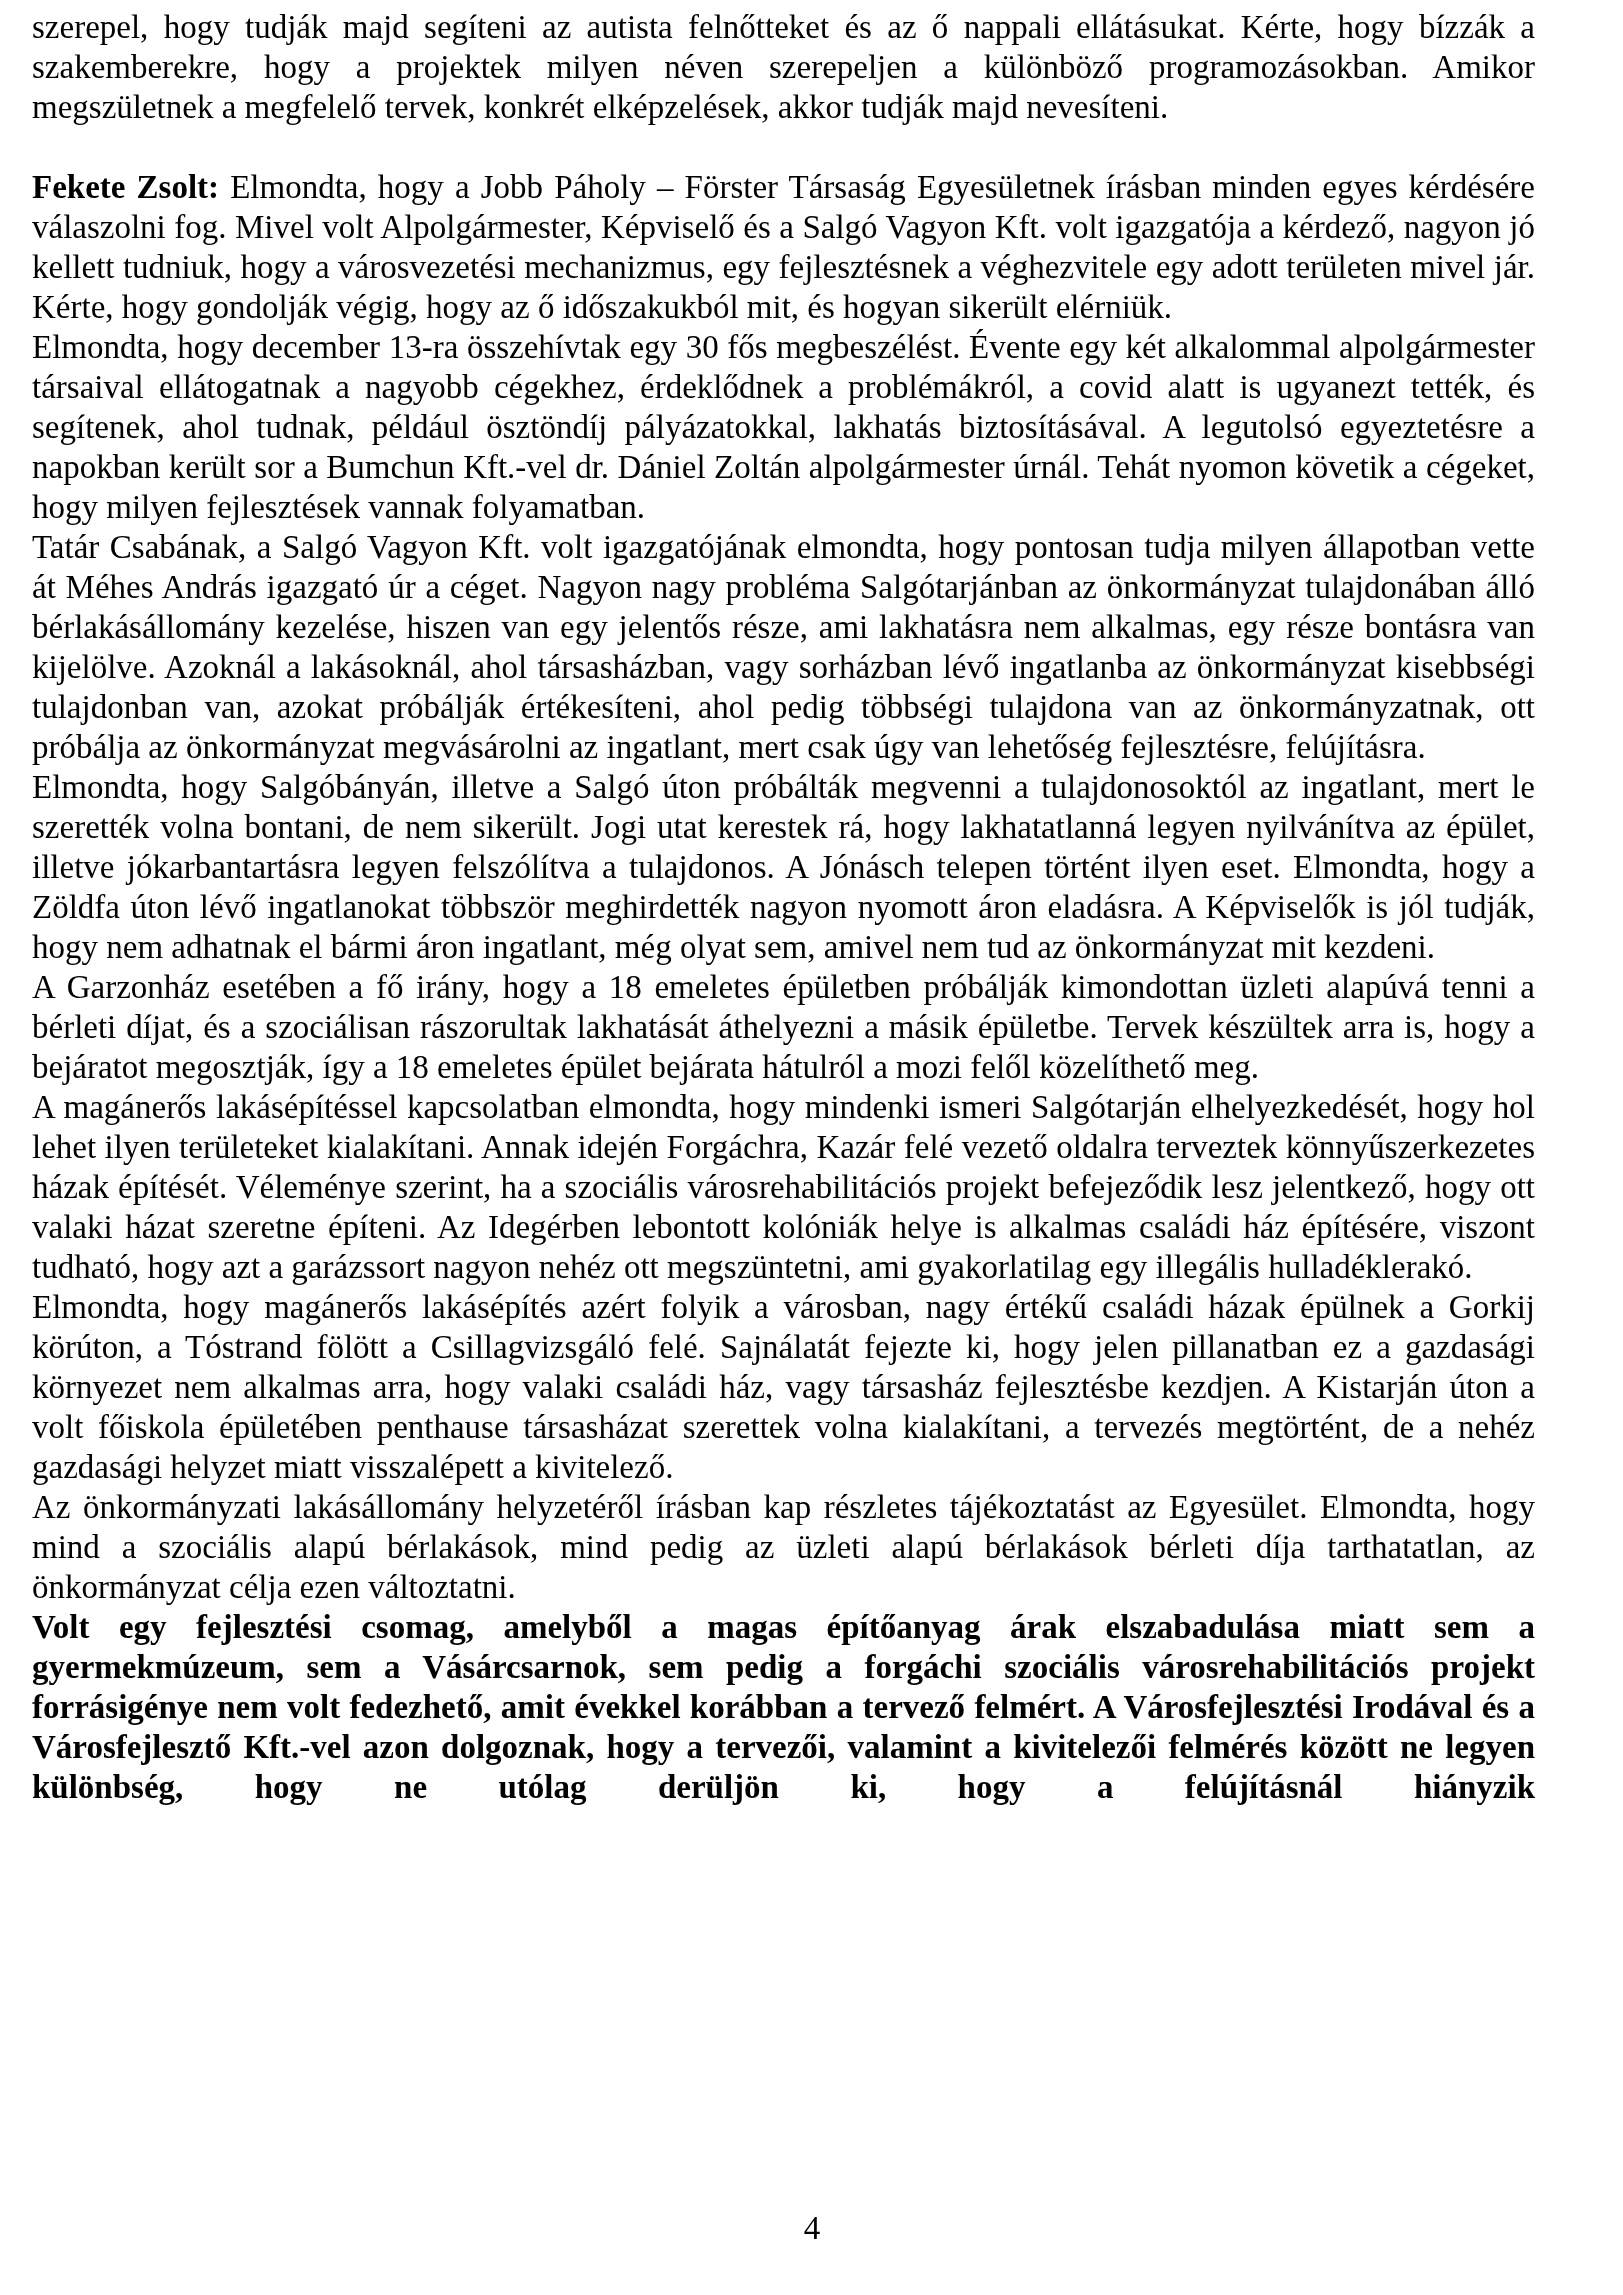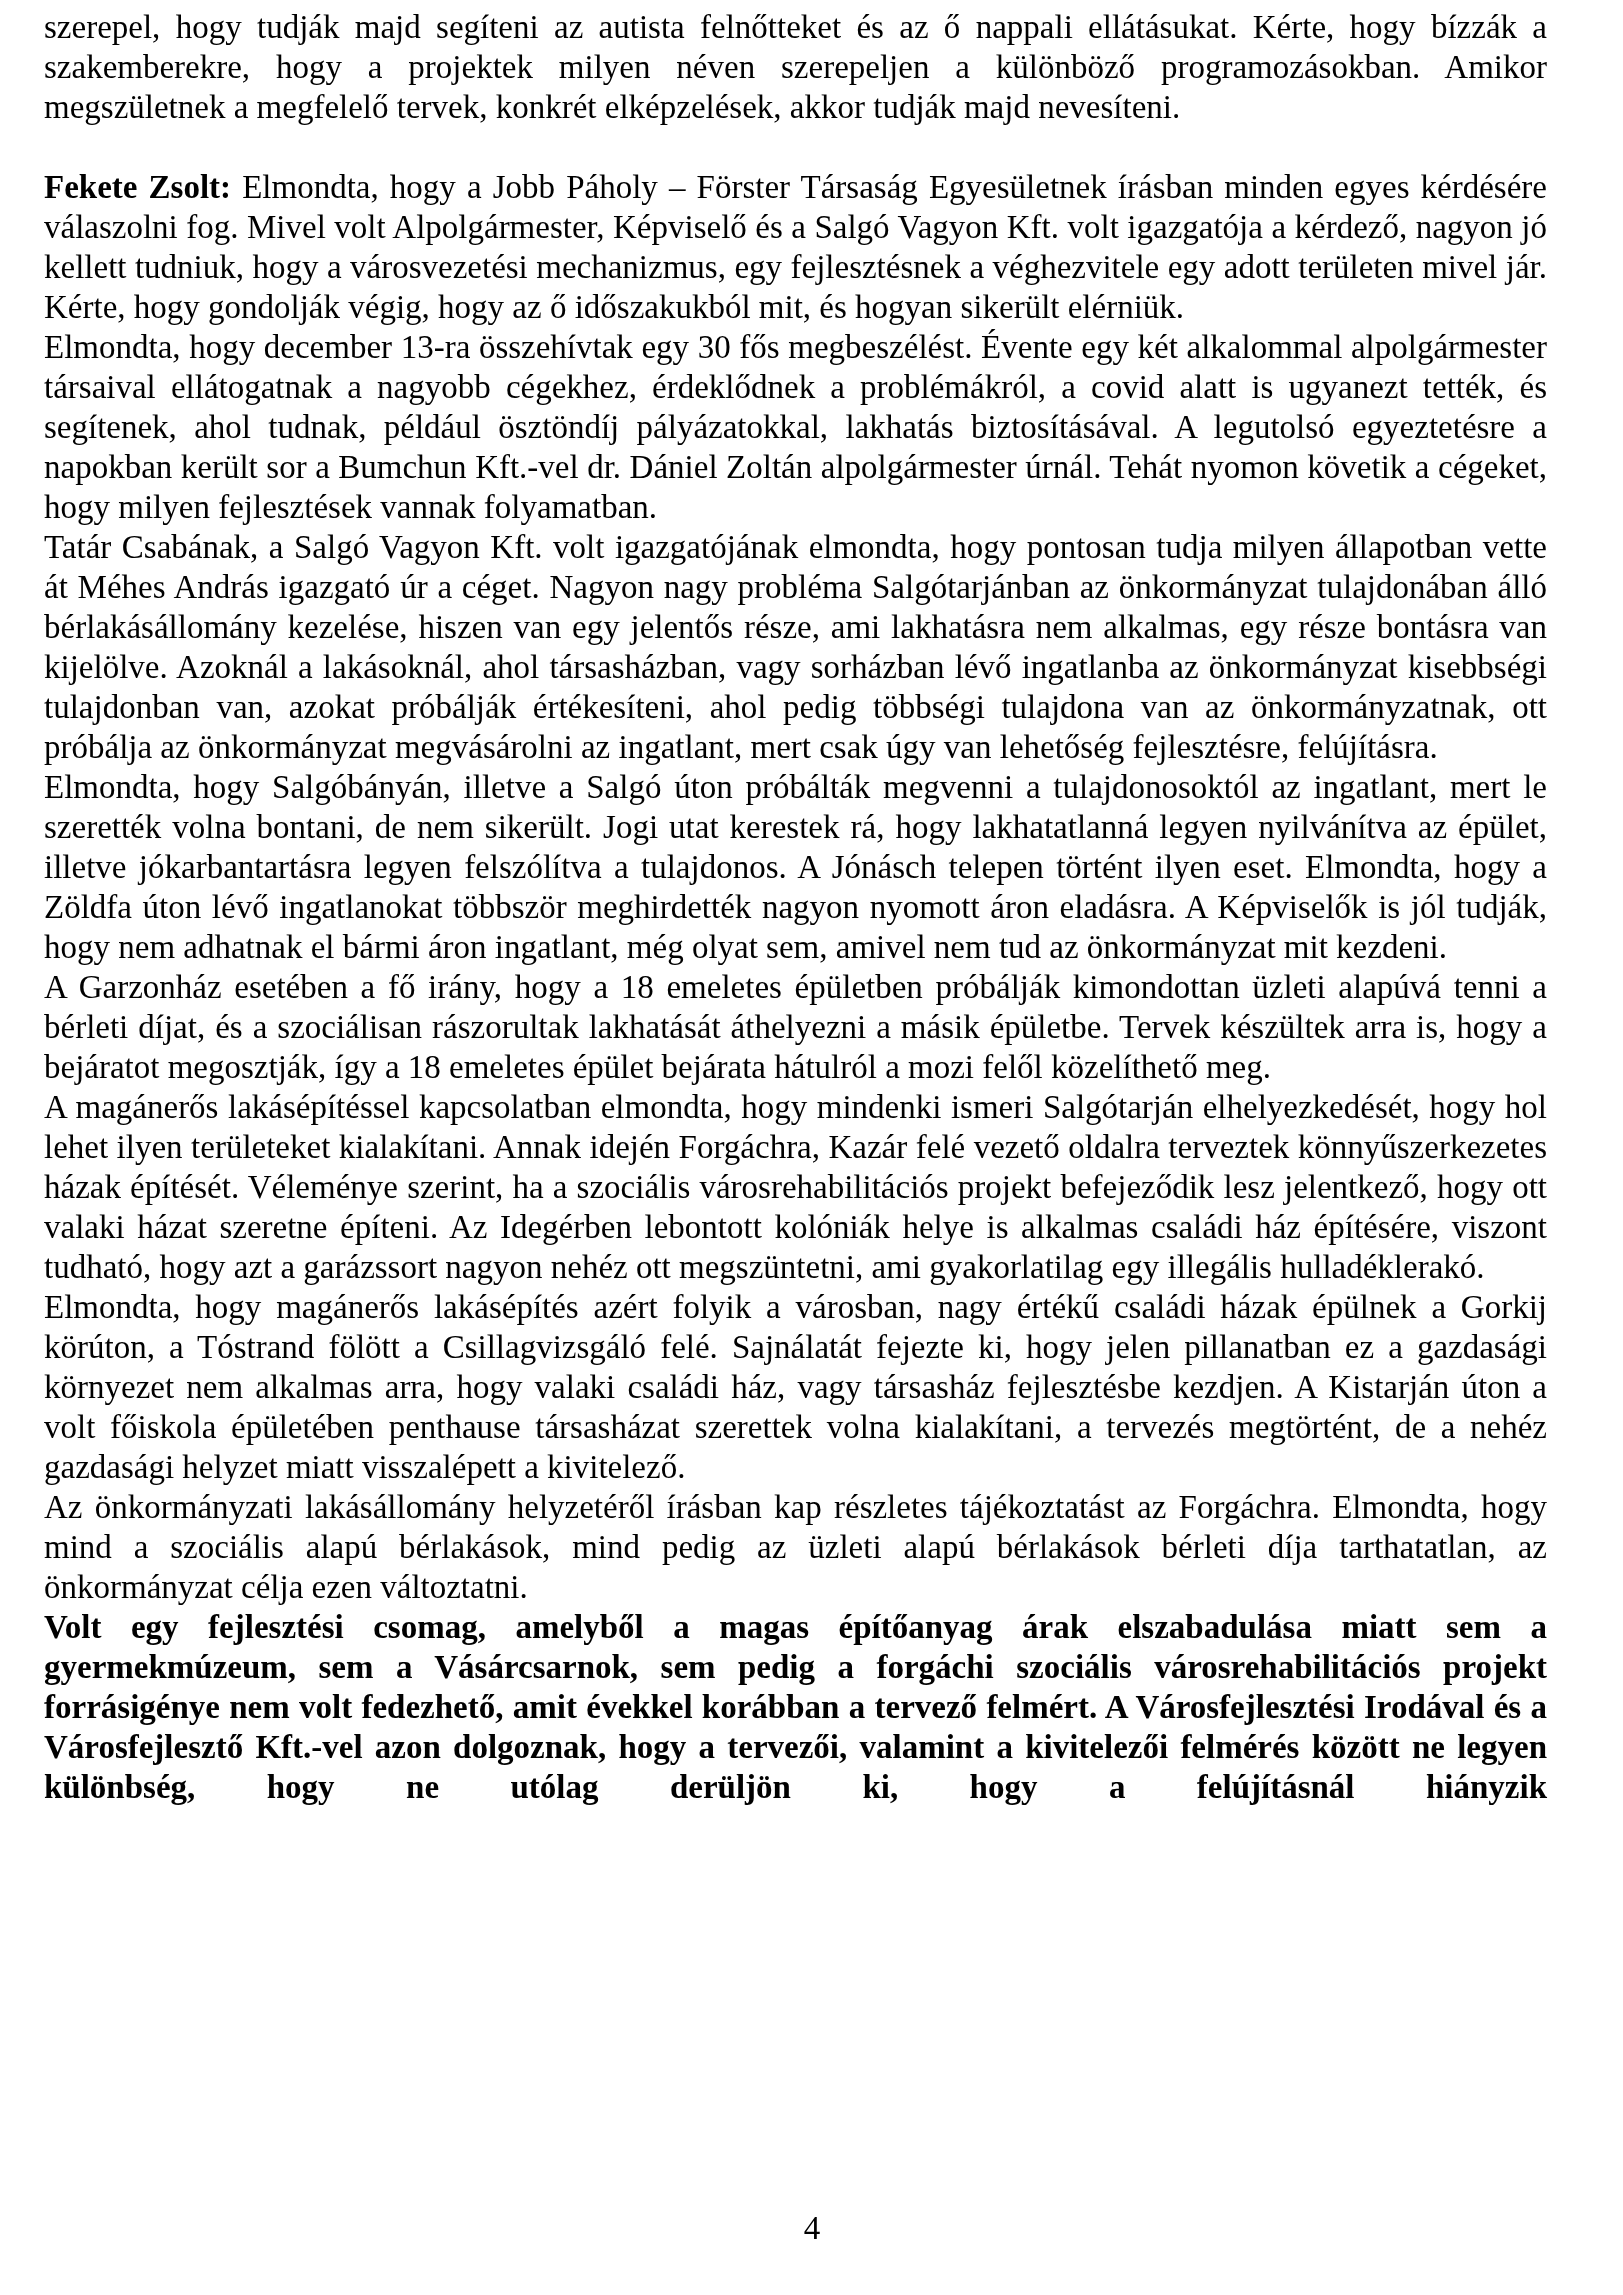--- a/index.html
+++ b/index.html
@@ -6,21 +6,21 @@
   body {
     width: 1624px;
     height: 2295px;
     position: relative;
     overflow: hidden;
     font-family: "Liberation Serif", "DejaVu Serif", serif;
     color: #000000;
   }
   .page {
     position: absolute;
-    left: 44px;
+    left: 32px;
     top: 7px;
     width: 1503px;
   }
   .para {
     margin: 0;
     font-size: 33px;
     line-height: 40px;
     text-align: justify;
     text-align-last: left;
   }
@@ -63,21 +63,21 @@
   <p class="para">
     <span>A Garzonház esetében a fő irány, hogy a 18 emeletes épületben próbálják kimondottan üzleti alapúvá tenni a bérleti díjat, és a szociálisan rászorultak lakhatását áthelyezni a másik épületbe. Tervek készültek arra is, hogy a bejáratot megosztják, így a 18 emeletes épület bejárata hátulról a mozi felől közelíthető meg.</span>
   </p>
   <p class="para">
     <span>A magánerős lakásépítéssel kapcsolatban elmondta, hogy mindenki ismeri Salgótarján elhelyezkedését, hogy hol lehet ilyen területeket kialakítani. Annak idején Forgáchra, Kazár felé vezető oldalra terveztek könnyűszerkezetes házak építését. Véleménye szerint, ha a szociális városrehabilitációs projekt befejeződik lesz jelentkező, hogy ott valaki házat szeretne építeni. Az Idegérben lebontott kolóniák helye is alkalmas családi ház építésére, viszont tudható, hogy azt a garázssort nagyon nehéz ott megszüntetni, ami gyakorlatilag egy illegális hulladéklerakó.</span>
   </p>
   <p class="para">
     <span>Elmondta, hogy magánerős lakásépítés azért folyik a városban, nagy értékű családi házak épülnek a Gorkij körúton, a Tóstrand fölött a Csillagvizsgáló felé. Sajnálatát fejezte ki, hogy jelen pillanatban ez a gazdasági környezet nem alkalmas arra, hogy valaki családi ház, vagy társasház fejlesztésbe kezdjen. A Kistarján úton a volt főiskola épületében penthause társasházat szerettek volna kialakítani, a tervezés megtörtént, de a nehéz gazdasági helyzet miatt visszalépett a kivitelező.</span>
   </p>
   <p class="para">
-    <span>Az önkormányzati lakásállomány helyzetéről írásban kap részletes tájékoztatást az Forgáchra. Elmondta, hogy mind a szociális alapú bérlakások, mind pedig az üzleti alapú bérlakások bérleti díja tarthatatlan, az önkormányzat célja ezen változtatni.</span>
+    <span>Az önkormányzati lakásállomány helyzetéről írásban kap részletes tájékoztatást az Egyesület. Elmondta, hogy mind a szociális alapú bérlakások, mind pedig az üzleti alapú bérlakások bérleti díja tarthatatlan, az önkormányzat célja ezen változtatni.</span>
   </p>
   <p class="para last" style="text-align-last: justify; font-weight: bold;">
     <span>Volt egy fejlesztési csomag, amelyből a magas építőanyag árak elszabadulása miatt sem a gyermekmúzeum, sem a Vásárcsarnok, sem pedig a forgáchi szociális városrehabilitációs projekt forrásigénye nem volt fedezhető, amit évekkel korábban a tervező felmért. A Városfejlesztési Irodával és a Városfejlesztő Kft.-vel azon dolgoznak, hogy a tervezői, valamint a kivitelezői felmérés között ne legyen különbség, hogy ne utólag derüljön ki, hogy a felújításnál hiányzik</span>
   </p>
 </div>
 
 <div class="page-number">4</div>
 
 
 </body></html>

